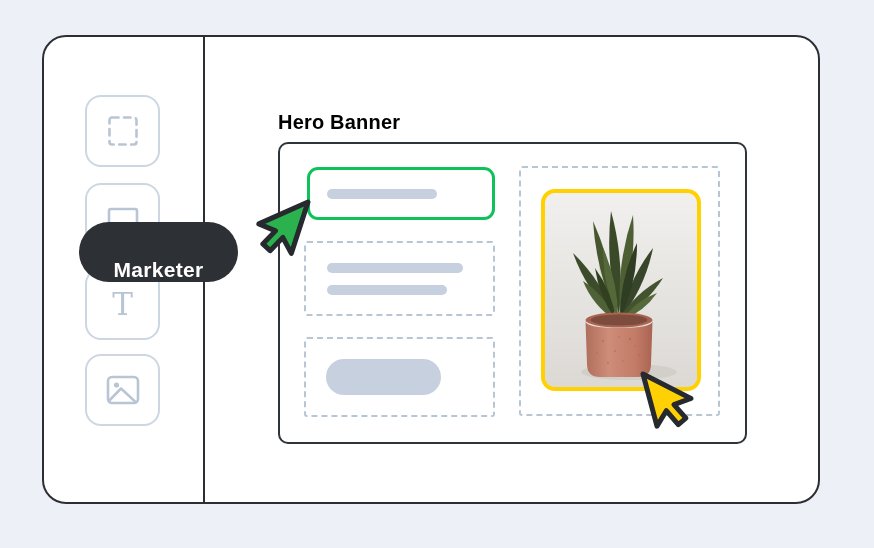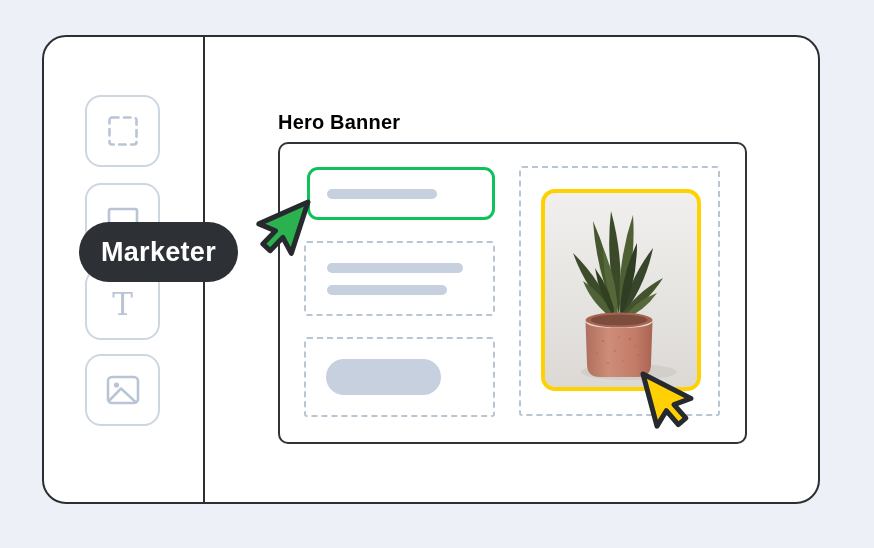--- a/index.html
+++ b/index.html
@@ -72,22 +72,22 @@
   .sel-yellow{
     position:absolute;left:541px;top:189px;width:160px;height:202px;
     border:4px solid #ffd100;border-radius:14px;overflow:hidden;
     box-sizing:border-box;background:#e9e7e3;
   }
   .sel-yellow svg{display:block;width:100%;height:100%;}
 
   
   .name-pill{
     position:absolute;height:60px;border-radius:30px;background:#2d3135;
-    color:#ffffff;display:flex;align-items:center;justify-content:center;
-    font-size:27px;font-weight:700;letter-spacing:.3px;
+    color:#ffffff;display:flex;align-items:flex-end;justify-content:center;
+    font-size:21px;font-weight:700;letter-spacing:.3px;
   }
   .pill-marketer{left:79px;top:222px;width:159px;}
   .pill-designer{left:692px;top:425px;width:161px;}
 
   
   .cursor{position:absolute;width:70px;height:70px;}
   .cursor svg{display:block;overflow:visible;}
   .cursor-marketer{left:253px;top:196px;}
   .cursor-designer{left:628px;top:368px;}
 </style>

